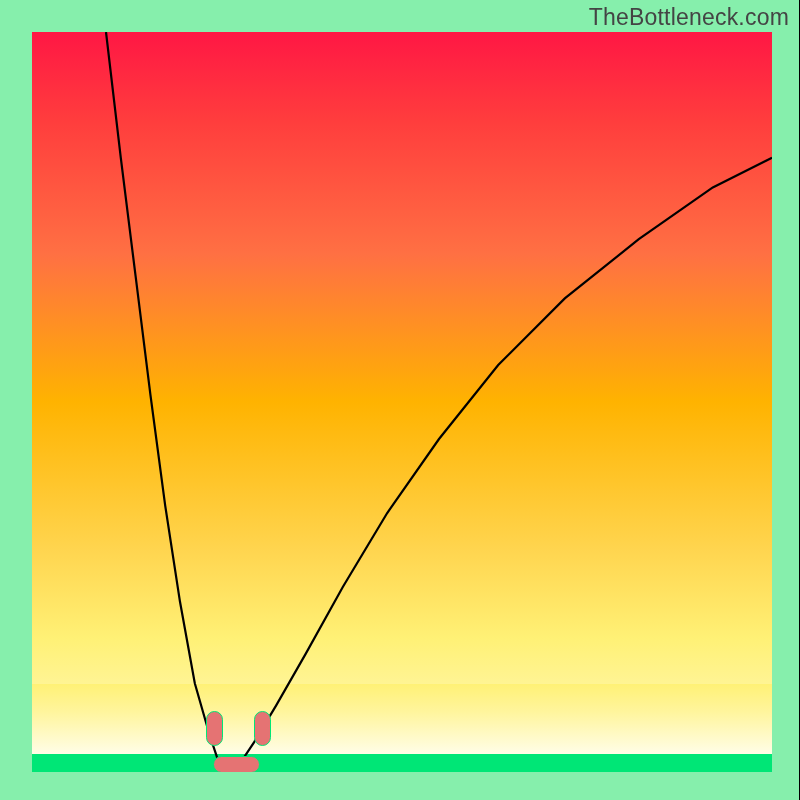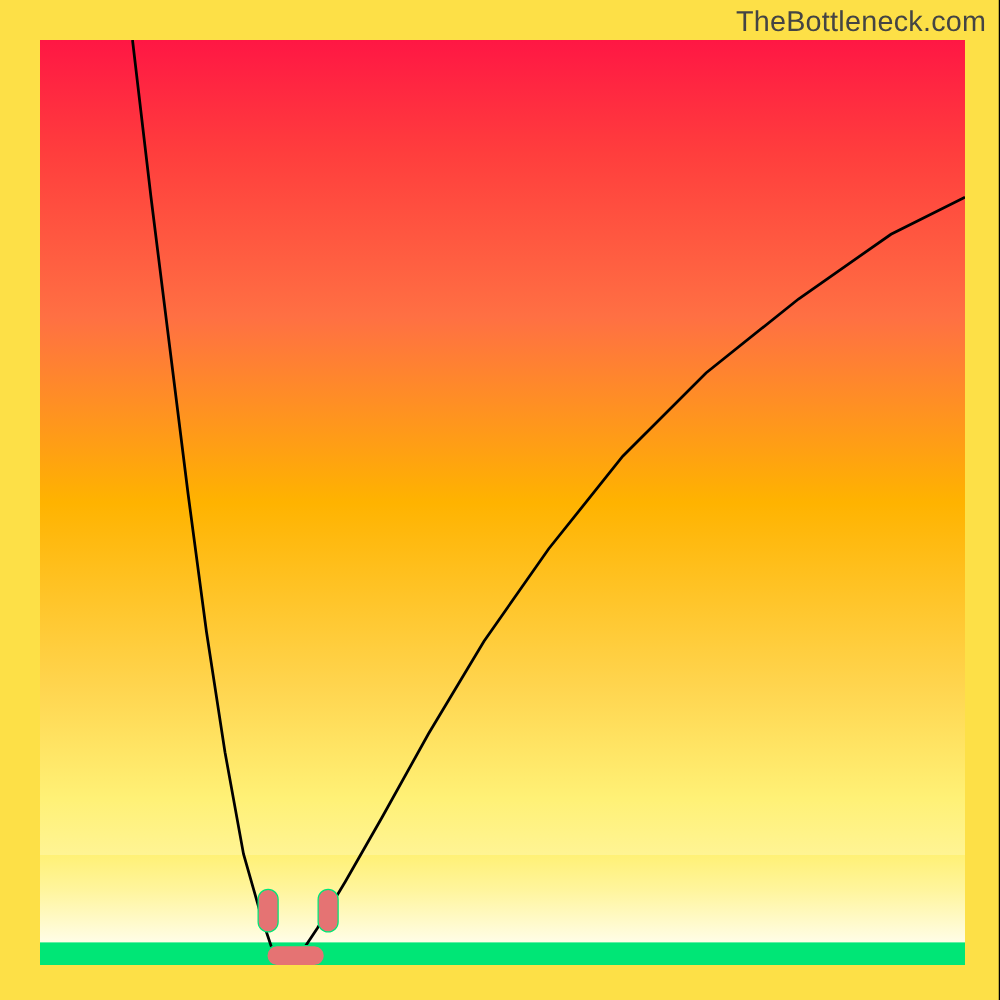--- a/index.html
+++ b/index.html
@@ -8,21 +8,21 @@
     width: 800px;
     height: 800px;
     background: #000;
     font-family: Arial, Helvetica, sans-serif;
     overflow: hidden;
   }
   .frame {
     position: relative;
     width: 799px;
     height: 800px;
-    background: #fde047;
+    background: #86efac;
   }
   .watermark {
     position: absolute;
     top: 4px;
     right: 10px;
     color: #444;
     font-size: 23px;
     font-weight: 500;
     letter-spacing: 0.2px;
     z-index: 20;

